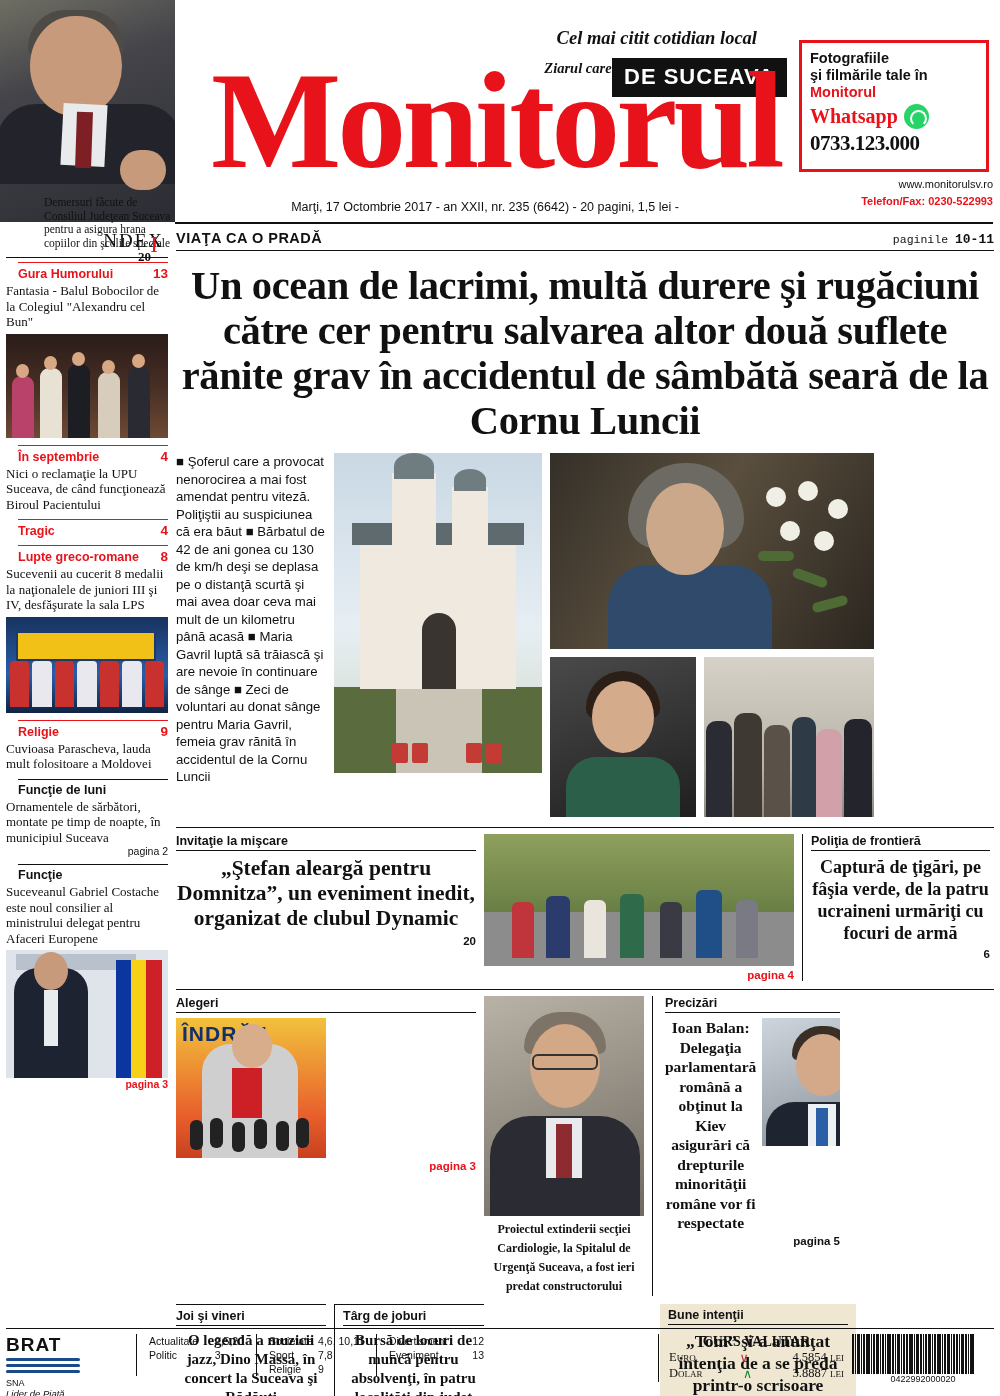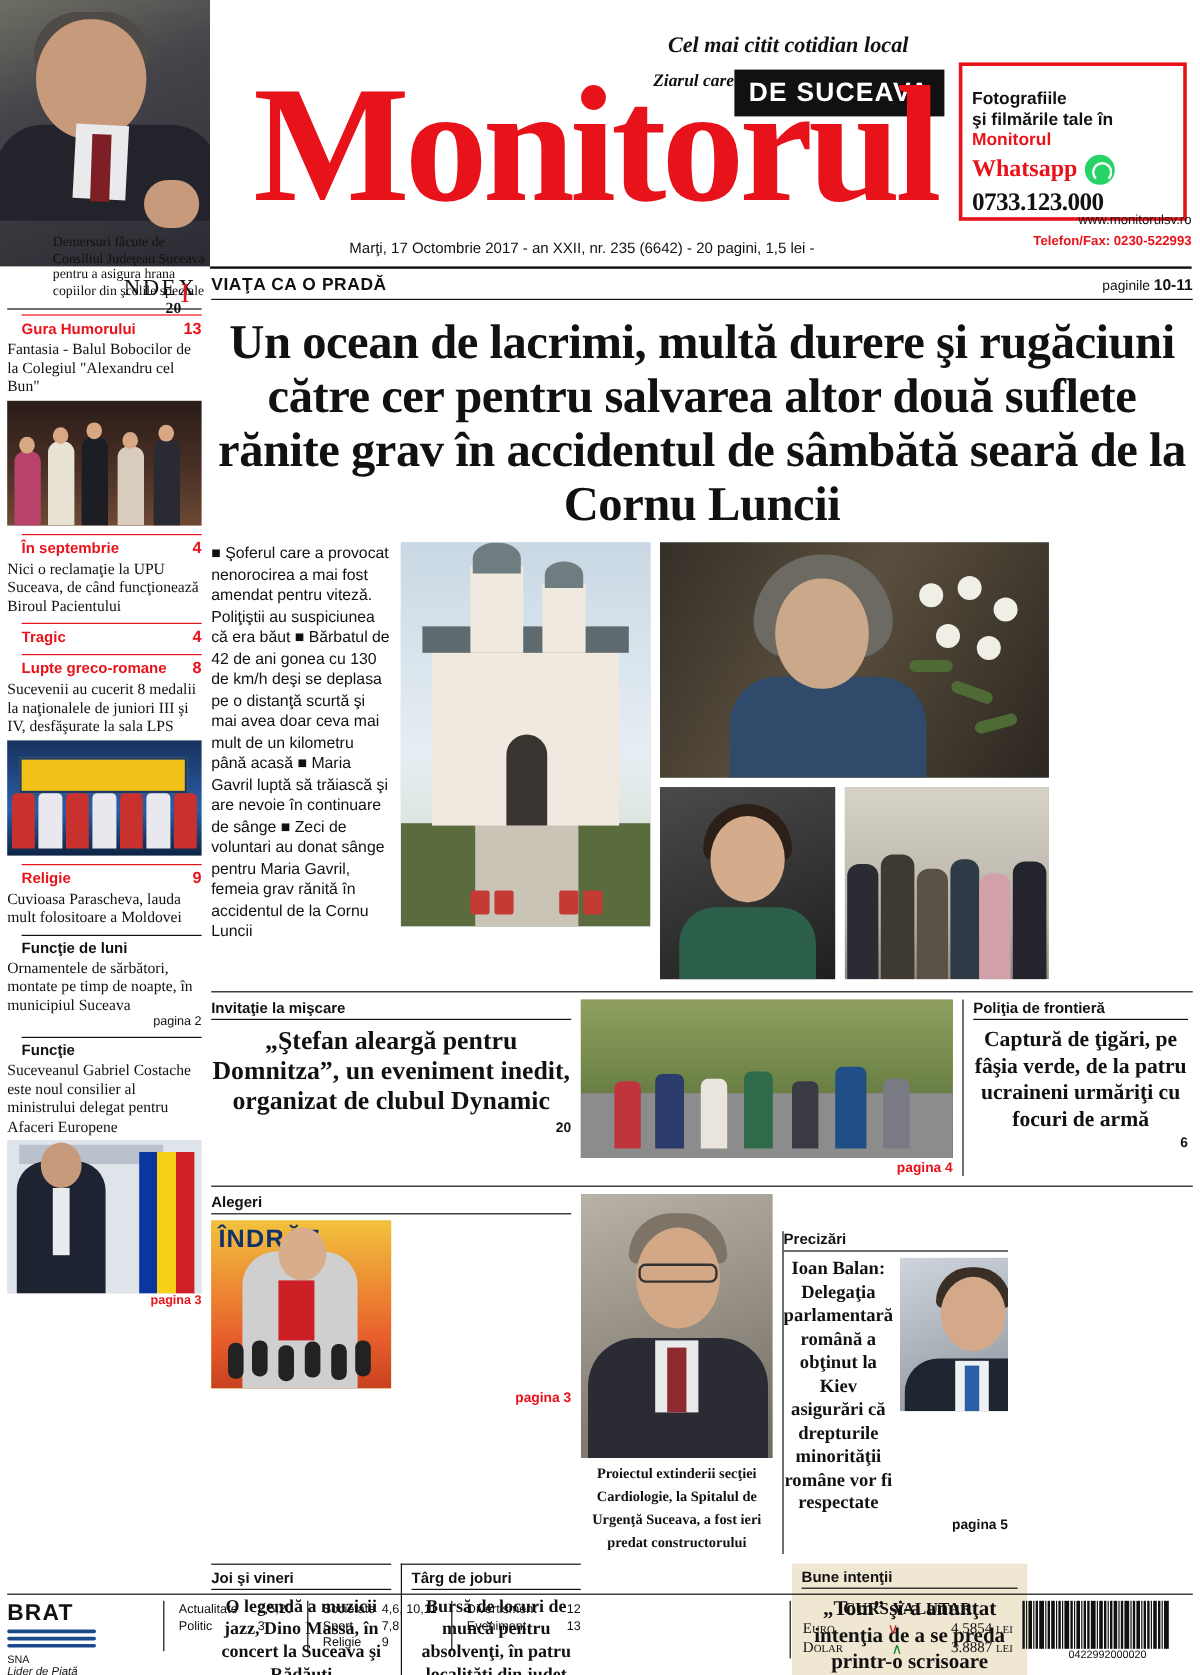--- a/index.html
+++ b/index.html
@@ -72,22 +72,22 @@
   .logo {
     position:absolute; left:36px; top:60px;
     font-family:"Liberation Serif", serif;
     font-weight:bold; font-size:138px; line-height:122px;
     color:#e8131a; letter-spacing:-4px;
   }
   .mast-right {
     position:absolute; left:795px; top:6px; width:198px; height:200px;
   }
   .promo {
-    position:absolute; left:4px; top:46px; width:190px; height:132px;
-    border:3px solid #e8131a; background:#fff; padding:20px 8px;
+    position:absolute; left:4px; top:34px; width:190px; height:132px;
+    border:3px solid #e8131a; background:#fff; padding:7px 8px;
   }
   .promo p {
     margin:0; font-family:"Liberation Sans", sans-serif;
     font-weight:bold; font-size:14.5px; line-height:17px; color:#111;
   }
   .promo .red { color:#e8131a; }
   .promo .wa {
     margin-top:3px; font-size:20px; color:#e8131a; font-weight:bold;
     display:flex; align-items:center; gap:6px;
   }
@@ -208,21 +208,21 @@
   
   .main { position:absolute; left:176px; top:230px; width:818px; }
   .kicker-row {
     display:flex; justify-content:space-between; align-items:baseline;
     border-bottom:1.5px solid #111; padding-bottom:3px;
   }
   .kicker {
     font-family:"Liberation Sans", sans-serif; font-weight:bold;
     font-size:14.5px; letter-spacing:0.5px;
   }
-  .kicker-pages { font-family:Liberation Sans, sans-serif; font-size:11.5px; }
+  .kicker-pages { font-family:Liberation Mono, monospace; font-size:11.5px; }
   .kicker-pages b { font-size:13px; }
 
   .headline {
     text-align:center; font-family:"Liberation Serif", serif; font-weight:bold;
     font-size:40.5px; line-height:45px; margin:12px 0 10px 0; letter-spacing:-0.4px;
   }
 
   .lead-grid { display:flex; gap:8px; }
   .lead-text {
     width:150px; font-family:"Liberation Sans", sans-serif;
@@ -279,21 +279,21 @@
 
   .p-run { width:310px; height:132px; background:#6b7f4a; position:relative; overflow:hidden; }
   .run-sky { position:absolute; inset:0; background:linear-gradient(180deg,#8fa05e 0%,#6f8448 50%,#4e5d33 100%); }
   .run-road { position:absolute; left:0; bottom:0; width:100%; height:54px; background:#8c8c8c; }
   .runner { position:absolute; bottom:8px; border-radius:6px 6px 0 0; }
 
   
   .band3 { display:flex; gap:8px; margin-top:8px; border-top:1.5px solid #111; padding-top:6px; }
   .b3-a { width:300px; }
   .b3-c { width:160px; }
-  .b3-d { width:188px; border-left:1.5px solid #111; padding-left:0;margin-top:31px; }
+  .b3-d { width:188px; border-left:1.5px solid #111; padding-left:12px; }
   .small-title {
     font-family:"Liberation Serif", serif; font-weight:bold;
     font-size:17px; line-height:21px; text-align:center;
   }
   .p-mic { width:150px; height:140px; position:relative; overflow:hidden; background:#e2b33a; }
   .mic-bg { position:absolute; inset:0; background:linear-gradient(180deg,#f2c23c 0%,#e85f2c 70%,#c8401f 100%); }
   .mic-txt {
     position:absolute; left:6px; top:4px; font-family:"Liberation Sans",sans-serif;
     font-weight:bold; font-size:21px; color:#12306b; letter-spacing:1px;
   }

